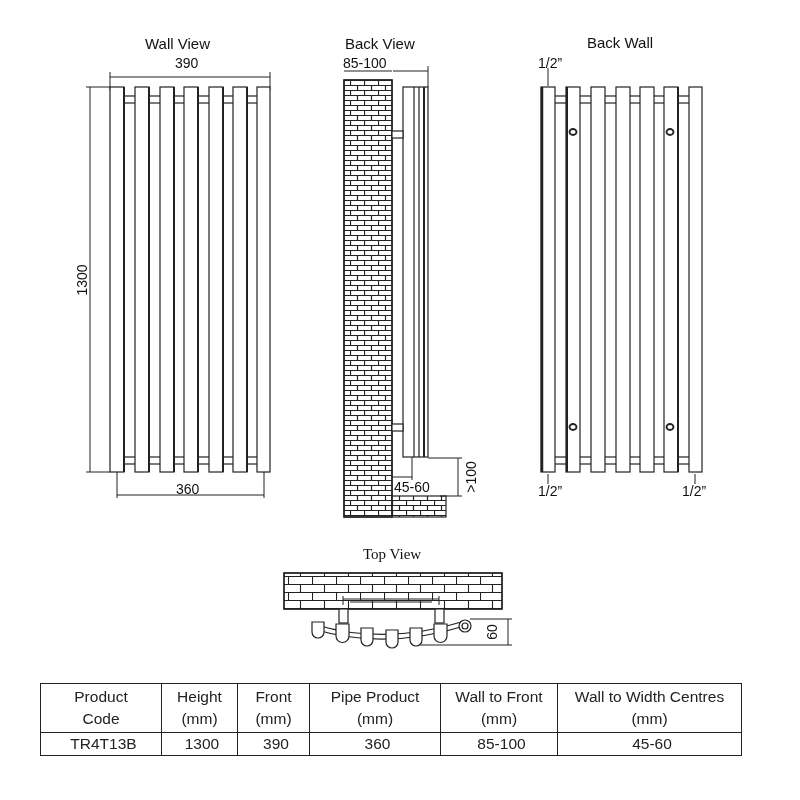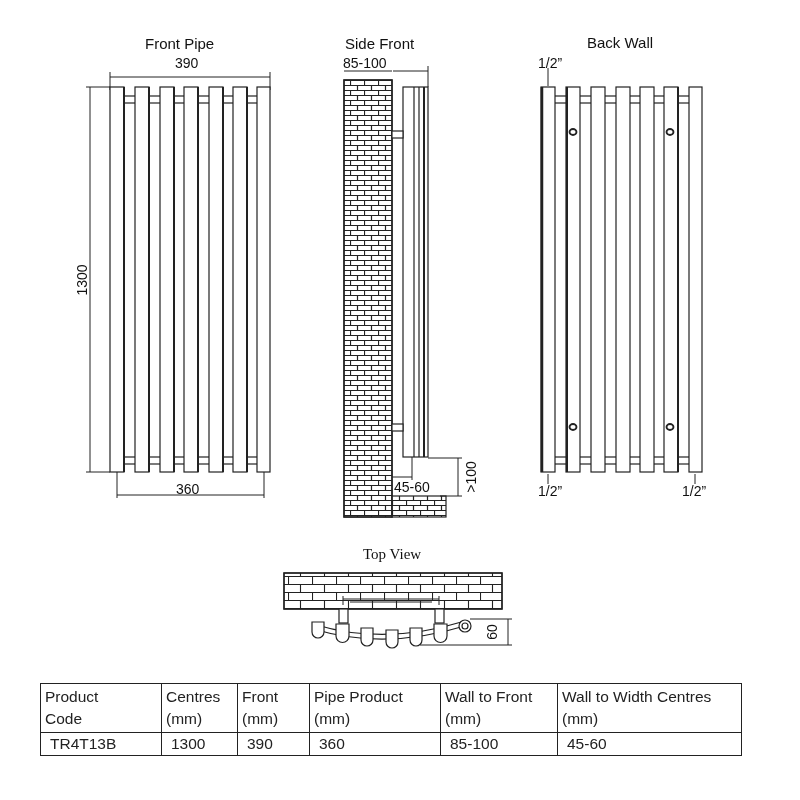--- a/index.html
+++ b/index.html
@@ -2,21 +2,21 @@
 <html><head>
 <meta charset="utf-8">
 <style>
   html, body { margin:0; padding:0; background:#ffffff; }
   body { width:800px; height:800px; position:relative; overflow:hidden; font-family:"Liberation Sans", sans-serif; color:#1a1a1a; }
   .view-title { position:absolute; font-size:15px; color:#111; white-space:nowrap; }
   .dim { position:absolute; font-size:14px; color:#111; white-space:nowrap; }
   .dim-rot { position:absolute; font-size:14px; color:#111; transform:rotate(-90deg); transform-origin:center; white-space:nowrap; }
   svg { position:absolute; left:0; top:0; }
   table.spec { position:absolute; left:40px; top:683px; border-collapse:collapse; font-size:15.5px; color:#222; }
-  table.spec td, table.spec th { border:1.5px solid #222; text-align:left; font-weight:normal; padding:0 4px; line-height:22px; }
+  table.spec td, table.spec th { border:1.5px solid #222; text-align:center; font-weight:normal; padding:0 4px; line-height:22px; }
   table.spec th { height:48px; }
   table.spec td { height:22px;padding-left:9px; }
 </style>
 </head>
 <body>
 
 <svg width="800" height="680" viewBox="0 0 800 680">
   <defs>
     <pattern id="brick" x="0" y="0" width="14" height="10" patternUnits="userSpaceOnUse">
       <rect width="14" height="10" fill="#fff"></rect>
@@ -131,43 +131,43 @@
       <path d="M434 624 h13 v12 a6.5 6.5 0 0 1 -13 0 z"></path>
       <circle cx="465" cy="626" r="6"></circle>
       <circle cx="465" cy="626" r="3"></circle>
     </g>
     <line x1="470" y1="619" x2="512" y2="619" stroke-width="1"></line>
     <line x1="420" y1="645" x2="512" y2="645" stroke-width="1"></line>
     <line x1="508" y1="619" x2="508" y2="645" stroke-width="1"></line>
   </g>
 </svg>
 
-<div class="view-title" style="left:145px; top:35px;">Front Pipe</div>
+<div class="view-title" style="left:145px; top:35px;">Wall View</div>
 <div class="dim" style="left:175px; top:55px;">390</div>
 <div class="dim-rot" style="left:66px; top:272px;">1300</div>
 <div class="dim" style="left:176px; top:481px;">360</div>
 
-<div class="view-title" style="left:345px; top:35px;">Side Front</div>
+<div class="view-title" style="left:345px; top:35px;">Back View</div>
 <div class="dim" style="left:343px; top:55px;">85-100</div>
 <div class="dim" style="left:394px; top:479px;">45-60</div>
 <div class="dim-rot" style="left:455px; top:469px;">&gt;100</div>
 
 <div class="view-title" style="left:587px; top:34px;">Back Wall</div>
 <div class="dim" style="left:538px; top:55px;">1/2”</div>
 <div class="dim" style="left:538px; top:483px;">1/2”</div>
 <div class="dim" style="left:682px; top:483px;">1/2”</div>
 
 <div class="view-title" style="left:363px; top:546px;font-family:Liberation Serif, serif;">Top View</div>
 <div class="dim-rot" style="left:484px; top:624px;">60</div>
 
 <table class="spec">
   <tbody>
       <tr>
     <th style="width:112px;"><span>Product</span><br><span>Code</span></th>
-    <th style="width:67px;"><span>Centres</span><br><span>(mm)</span></th>
+    <th style="width:67px;"><span>Height</span><br><span>(mm)</span></th>
     <th style="width:63px;"><span>Front</span><br><span>(mm)</span></th>
     <th style="width:122px;"><span>Pipe Product</span><br><span>(mm)</span></th>
     <th style="width:108px;"><span>Wall to Front</span><br><span>(mm)</span></th>
     <th style="width:175px;"><span>Wall to Width Centres</span><br><span>(mm)</span></th>
   </tr>
   <tr>
     <td>TR4T13B</td>
     <td>1300</td>
     <td>390</td>
     <td>360</td>

